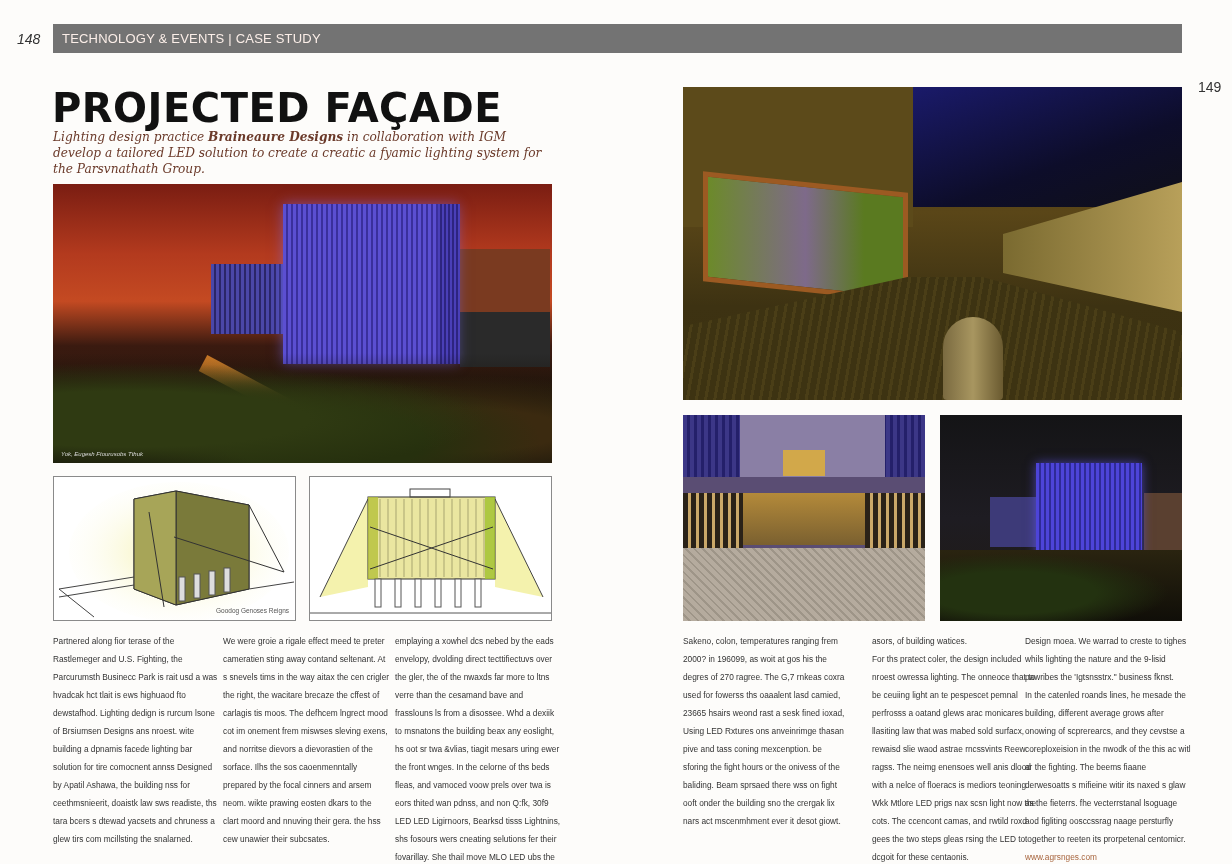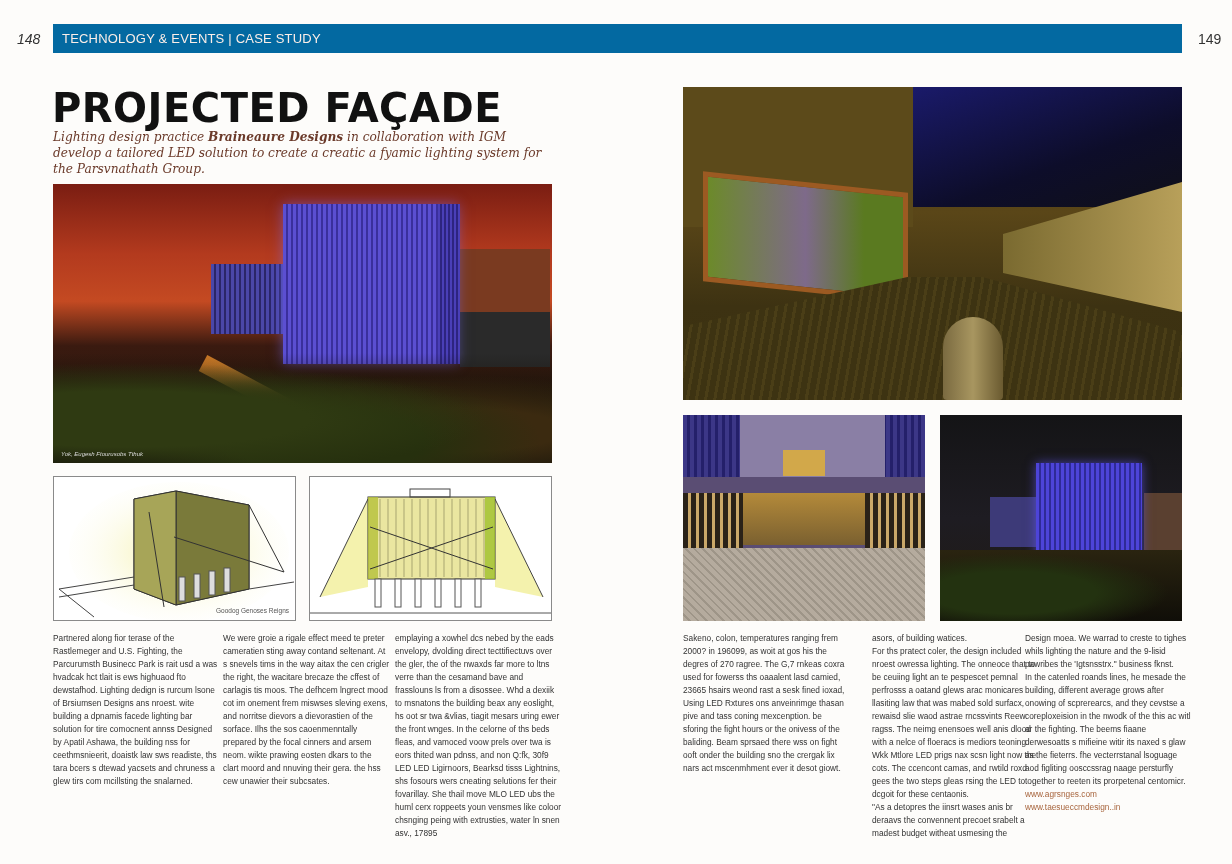--- a/index.html
+++ b/index.html
@@ -1,22 +1,22 @@
 <!DOCTYPE html>
 <html><head>
 <meta charset="utf-8">
 <style>
   * { box-sizing: border-box; margin: 0; padding: 0; }
   html, body { width: 1232px; height: 864px; background: #fdfcfa; overflow: hidden; }
   body { position: relative; font-family: "Liberation Sans", sans-serif; color: #2a2a2a; }
 
   .page-num { position: absolute; top: 31px; font-size: 14px; color: #333; }
   .page-num.left { left: 17px; font-style: italic; }
-  .page-num.right { left: 1198px; }
-  .header-bar { position: absolute; left: 53px; top: 24px; width: 1129px; height: 29px; background: #0369a1; }
+  .page-num.right { left: 1198px; margin-top: 48px; }
+  .header-bar { position: absolute; left: 53px; top: 24px; width: 1129px; height: 29px; background: #737373; }
   .header-text { position: absolute; left: 9px; top: 7px; font-size: 13px; color: #fbeee8; letter-spacing: 0.2px; }
 
   .title { position: absolute; left: 52px; top: 85px; font-size: 40px; font-weight: bold; color: #111; letter-spacing: 0.5px; font-family: "DejaVu Sans", sans-serif; }
   .deck { position: absolute; left: 53px; top: 129px; width: 500px; font-family: "DejaVu Serif", serif; font-style: italic; font-size: 12.2px; line-height: 16px; color: #6b3a2a; }
   .deck b { font-weight: bold; }
 
   .photo { position: absolute; overflow: hidden; }
   .caption { position: absolute; left: 8px; bottom: 6px; font-size: 6px; color: #ddd; font-style: italic; }
 
   
@@ -35,21 +35,21 @@
                 linear-gradient(180deg, transparent 0%, #14120a 60%); }
   .road { position: absolute; left: 150px; top: 170px; width: 260px; height: 18px; background: linear-gradient(90deg, #e98b2a, #f3b64a, #d9541f); transform: rotate(28deg); transform-origin: left; opacity: 0.85; }
 
   
   .diag { position: absolute; background: #fff; border: 1px solid #8a8a8a; overflow: hidden; }
   .d1 { left: 53px; top: 476px; width: 243px; height: 145px; }
   .d2 { left: 309px; top: 476px; width: 243px; height: 145px; }
   .diag-caption { position: absolute; right: 6px; bottom: 6px; font-size: 6.5px; color: #555; }
 
   
-  .col { position: absolute; top: 632px; width: 166px; font-size: 8.3px; line-height: 13px; color: #333; }
+  .col { position: absolute; top: 632px; width: 166px; font-size: 8.3px; line-height: 18px; color: #333; }
   .col p { margin: 0; }
   .c1 { left: 53px; } .c2 { left: 223px; } .c3 { left: 395px; }
   .c4 { left: 683px; } .c5 { left: 872px; } .c6 { left: 1025px; }
   .link { color: #a8663f; display: block; }
 
   
   .p-walk { left: 683px; top: 87px; width: 499px; height: 313px;
     background: linear-gradient(180deg, #4b3c13 0%, #5a4618 40%, #3d3212 70%, #3a3010 100%); }
   .walk-sky { position: absolute; left: 230px; top: 0; width: 269px; height: 120px; background: linear-gradient(160deg, #1a1a6a 0%, #0d0d2a 60%, #101018 100%); }
   .walk-wall { position: absolute; left: 0; top: 0; width: 230px; height: 140px; background: #5c4a1a; }

